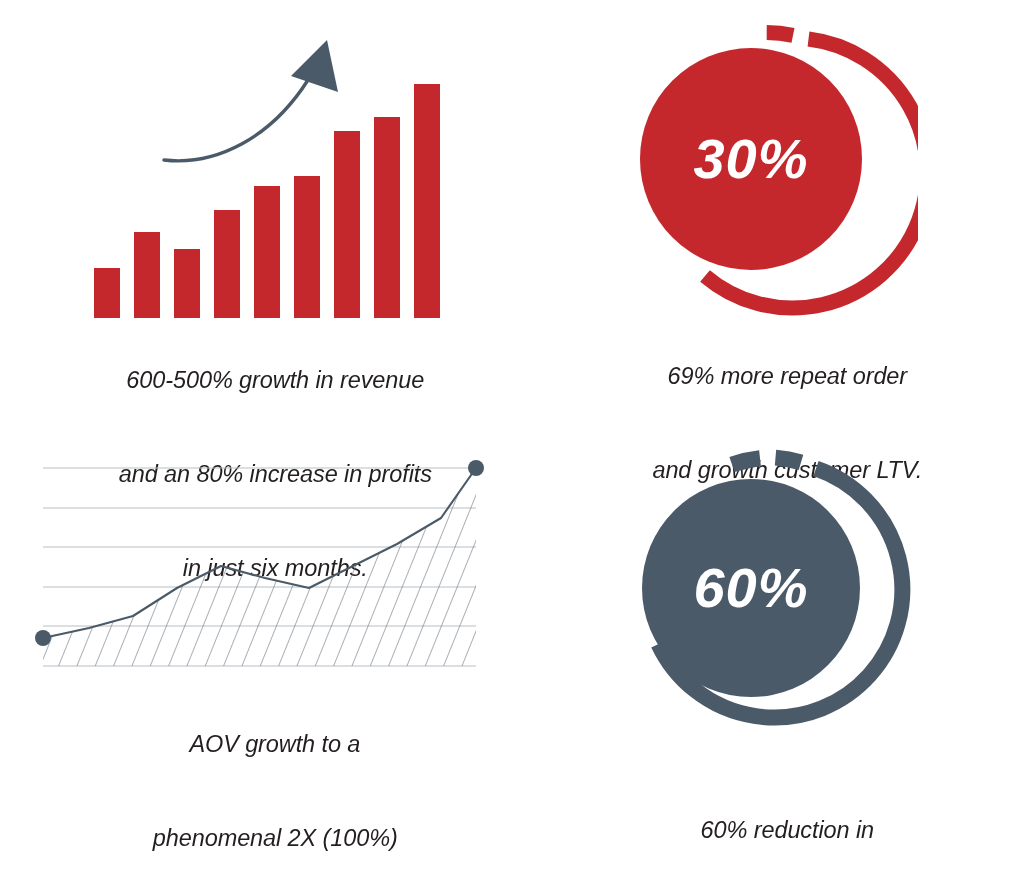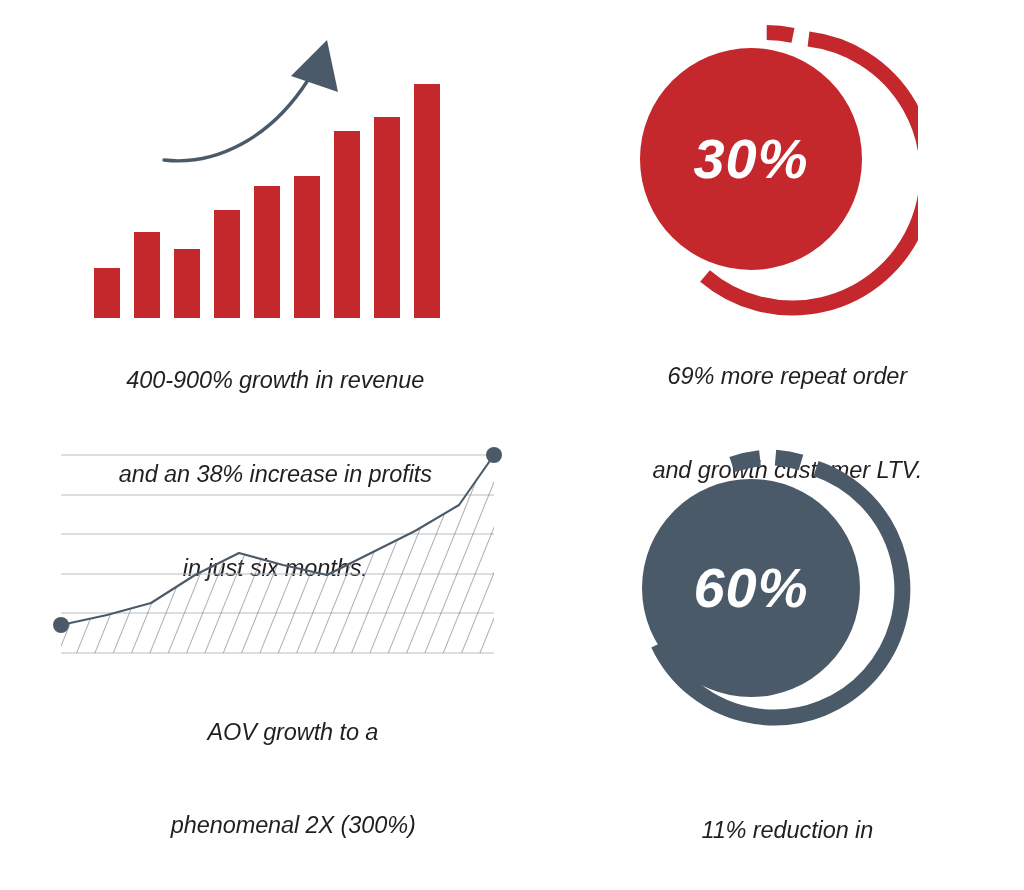--- a/index.html
+++ b/index.html
@@ -27,21 +27,21 @@
   
   .quadrant {
     position: absolute;
     display: flex;
     flex-direction: column;
     align-items: center;
     font-style: italic;
   }
   #quadrant-revenue   { left: 0px;   top: 18px;  width: 512px; height: 420px; }
   #quadrant-repeat    { left: 512px; top: 18px;  width: 512px; height: 420px; }
-  #quadrant-aov       { left: 18px;   top: 440px; width: 512px; height: 420px; justify-content: center; }
+  #quadrant-aov       { left: 0px;   top: 440px; width: 512px; height: 420px; }
   #quadrant-cac       { left: 512px; top: 440px; width: 512px; height: 420px; gap: 34px; }
 
   .visual-area {
     position: relative;
     display: flex;
     align-items: flex-end;
     justify-content: center;
   }
 
   .caption {
@@ -94,23 +94,23 @@
           <rect x="168" y="192" width="26" height="108" fill="#C4282D"></rect>
           <rect x="208" y="168" width="26" height="132" fill="#C4282D"></rect>
           <rect x="248" y="158" width="26" height="142" fill="#C4282D"></rect>
           <rect x="288" y="113" width="26" height="187" fill="#C4282D"></rect>
           <rect x="328" y="99" width="26" height="201" fill="#C4282D"></rect>
           <rect x="368" y="66" width="26" height="234" fill="#C4282D"></rect>
         </g>
       </svg>
     </div>
     <div class="caption" style="margin-top:16px;">
-      <span>400-900% growth in revenue</span>
+      <span>600-500% growth in revenue</span>
       <br>
-      <span>and an 38% increase in profits</span>
+      <span>and an 80% increase in profits</span>
       <br>
       <span>in just six months.</span>
     </div>
   </div>
 
   <div class="quadrant" id="quadrant-repeat">
     <div class="visual-area donut-visual">
       <svg class="donut-svg" width="300" height="300" viewBox="0 0 300 300" aria-label="30 percent donut">
 
         <g fill="none" stroke="#C4282D" stroke-width="15">
@@ -159,38 +159,38 @@
         <path d="M 22 198 L 68 188 L 112 176 L 156 148 L 200 126
                  L 244 138 L 288 148 L 332 126 L 376 104 L 420 78 L 455 28" fill="none" stroke="#4B5A68" stroke-width="2.1" stroke-linejoin="round" stroke-linecap="round"></path>
 
         <circle cx="22" cy="198" r="8" fill="#4B5A68"></circle>
         <circle cx="455" cy="28" r="8" fill="#4B5A68"></circle>
       </svg>
     </div>
     <div class="caption" style="margin-top:18px;">
       <span>AOV growth to a</span>
       <br>
-      <span>phenomenal 2X (300%)</span>
+      <span>phenomenal 2X (100%)</span>
     </div>
   </div>
 
   <div class="quadrant" id="quadrant-cac">
     <div class="visual-area donut-visual">
       <svg class="donut-svg" width="300" height="300" viewBox="0 0 300 300" aria-label="60 percent donut">
 
         <g fill="none" stroke="#4B5A68" stroke-width="16">
           <path d="M 114.0 24.5 A 128 128 0 0 1 142.0 18.2"></path>
           <path d="M 157.5 17.6 A 128 128 0 0 1 183.0 22.4"></path>
           <path d="M 198.0 28.5 A 128 128 0 1 1 40.5 204.0"></path>
         </g>
 
         <circle cx="133" cy="148" r="109" fill="#4B5A68"></circle>
         <text class="donut-label" x="133" y="167" text-anchor="middle">60%</text>
       </svg>
     </div>
     <div class="caption" style="margin-top:10px;">
-      <span>11% reduction in</span>
+      <span>60% reduction in</span>
       <br>
       <span>customer acquisition cost (CAC).</span>
     </div>
   </div>
 
 </div>
 
 </body></html>

